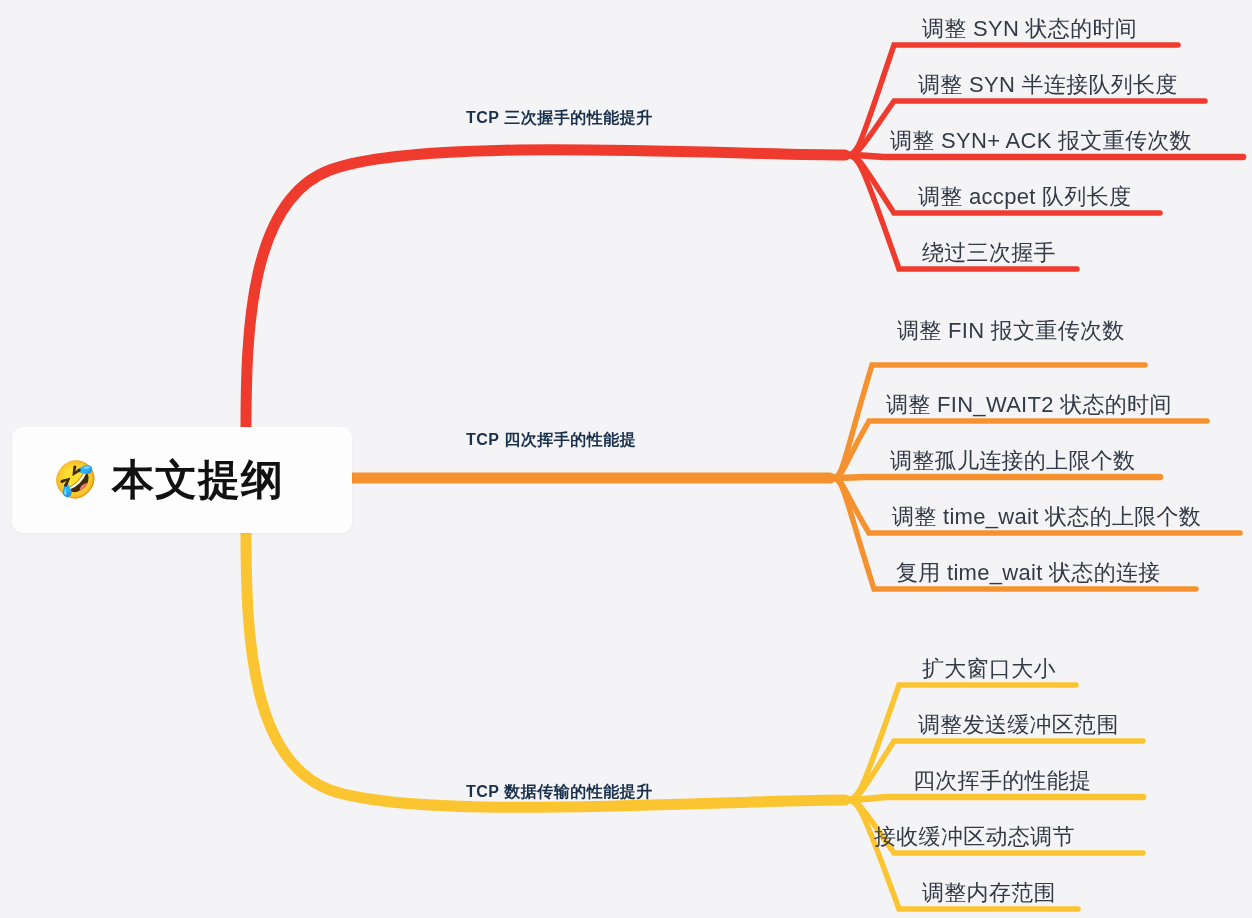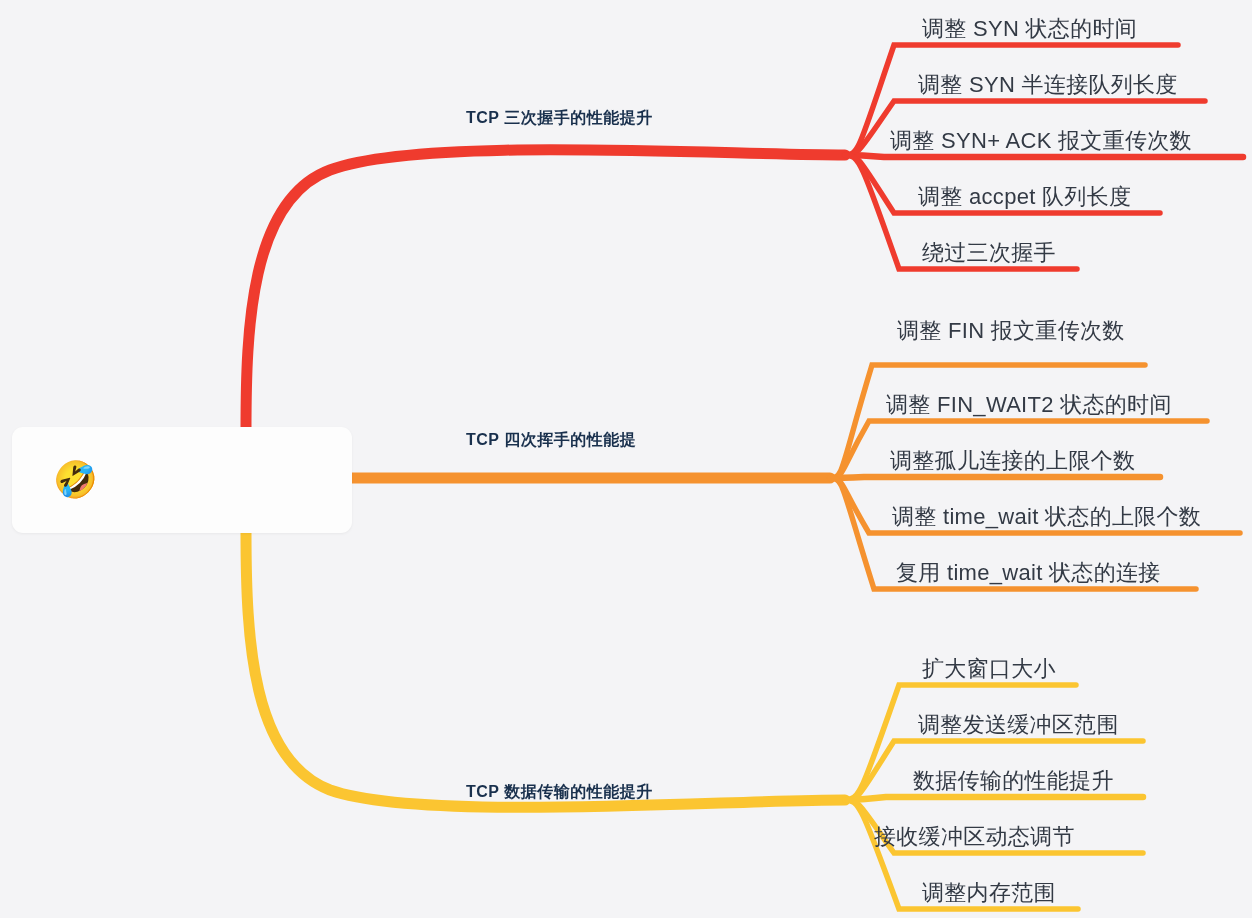--- a/index.html
+++ b/index.html
@@ -97,34 +97,35 @@
       <path d="M 845 800 C 859 800, 861.5 793.1, 899 685 L 1076 685" fill="none" stroke="#fbc531" stroke-width="5.5" stroke-linecap="round"></path>
       <path d="M 845 800 C 859 800, 858.75 796.46, 894 741 L 1143 741" fill="none" stroke="#fbc531" stroke-width="5.5" stroke-linecap="round"></path>
       <path d="M 845 800 C 859 800, 854.35 799.82, 886 797 L 1143 797" fill="none" stroke="#fbc531" stroke-width="6.5" stroke-linecap="round"></path>
       <path d="M 845 800 C 859 800, 858.75 803.18, 894 853 L 1143 853" fill="none" stroke="#fbc531" stroke-width="5.5" stroke-linecap="round"></path>
       <path d="M 845 800 C 859 800, 861.5 806.54, 899 909 L 1078 909" fill="none" stroke="#fbc531" stroke-width="5.5" stroke-linecap="round"></path>
     </g>
   </svg>
 
 <div class="root-card">
   <span class="root-emoji">🤣</span>
+  <span class="root-title">本文提纲</span>
 </div>
 
 <div id="labels">
     <div class="leaf-label" style="left: 922px; top: 14px;">调整 SYN 状态的时间</div>
     <div class="leaf-label" style="left: 918px; top: 70px;">调整 SYN 半连接队列长度</div>
     <div class="leaf-label" style="left: 890px; top: 126px;">调整 SYN+ ACK 报文重传次数</div>
     <div class="leaf-label" style="left: 918px; top: 182px;">调整 accpet 队列长度</div>
     <div class="leaf-label" style="left: 922px; top: 238px;">绕过三次握手</div>
     <div class="branch-label" style="left: 466px; top: 108px;">TCP 三次握手的性能提升</div>
     <div class="leaf-label" style="left: 890px; top: 316px; margin-left: 7px;">调整 FIN 报文重传次数</div>
     <div class="leaf-label" style="left: 886px; top: 390px;">调整 FIN_WAIT2 状态的时间</div>
     <div class="leaf-label" style="left: 890px; top: 446px;">调整孤儿连接的上限个数</div>
     <div class="leaf-label" style="left: 892px; top: 502px;">调整 time_wait 状态的上限个数</div>
     <div class="leaf-label" style="left: 896px; top: 558px;">复用 time_wait 状态的连接</div>
     <div class="branch-label" style="left: 466px; top: 430px;">TCP 四次挥手的性能提</div>
     <div class="leaf-label" style="left: 922px; top: 654px;">扩大窗口大小</div>
     <div class="leaf-label" style="left: 918px; top: 710px;">调整发送缓冲区范围</div>
-    <div class="leaf-label" style="left: 913px; top: 766px;">数据传输的性能提升</div>
+    <div class="leaf-label" style="left: 913px; top: 766px;">四次挥手的性能提</div>
     <div class="leaf-label" style="left: 874px; top: 822px;">接收缓冲区动态调节</div>
     <div class="leaf-label" style="left: 922px; top: 878px;">调整内存范围</div>
     <div class="branch-label" style="left: 466px; top: 782px;">TCP 数据传输的性能提升</div>
   </div>
 
 </body></html>

